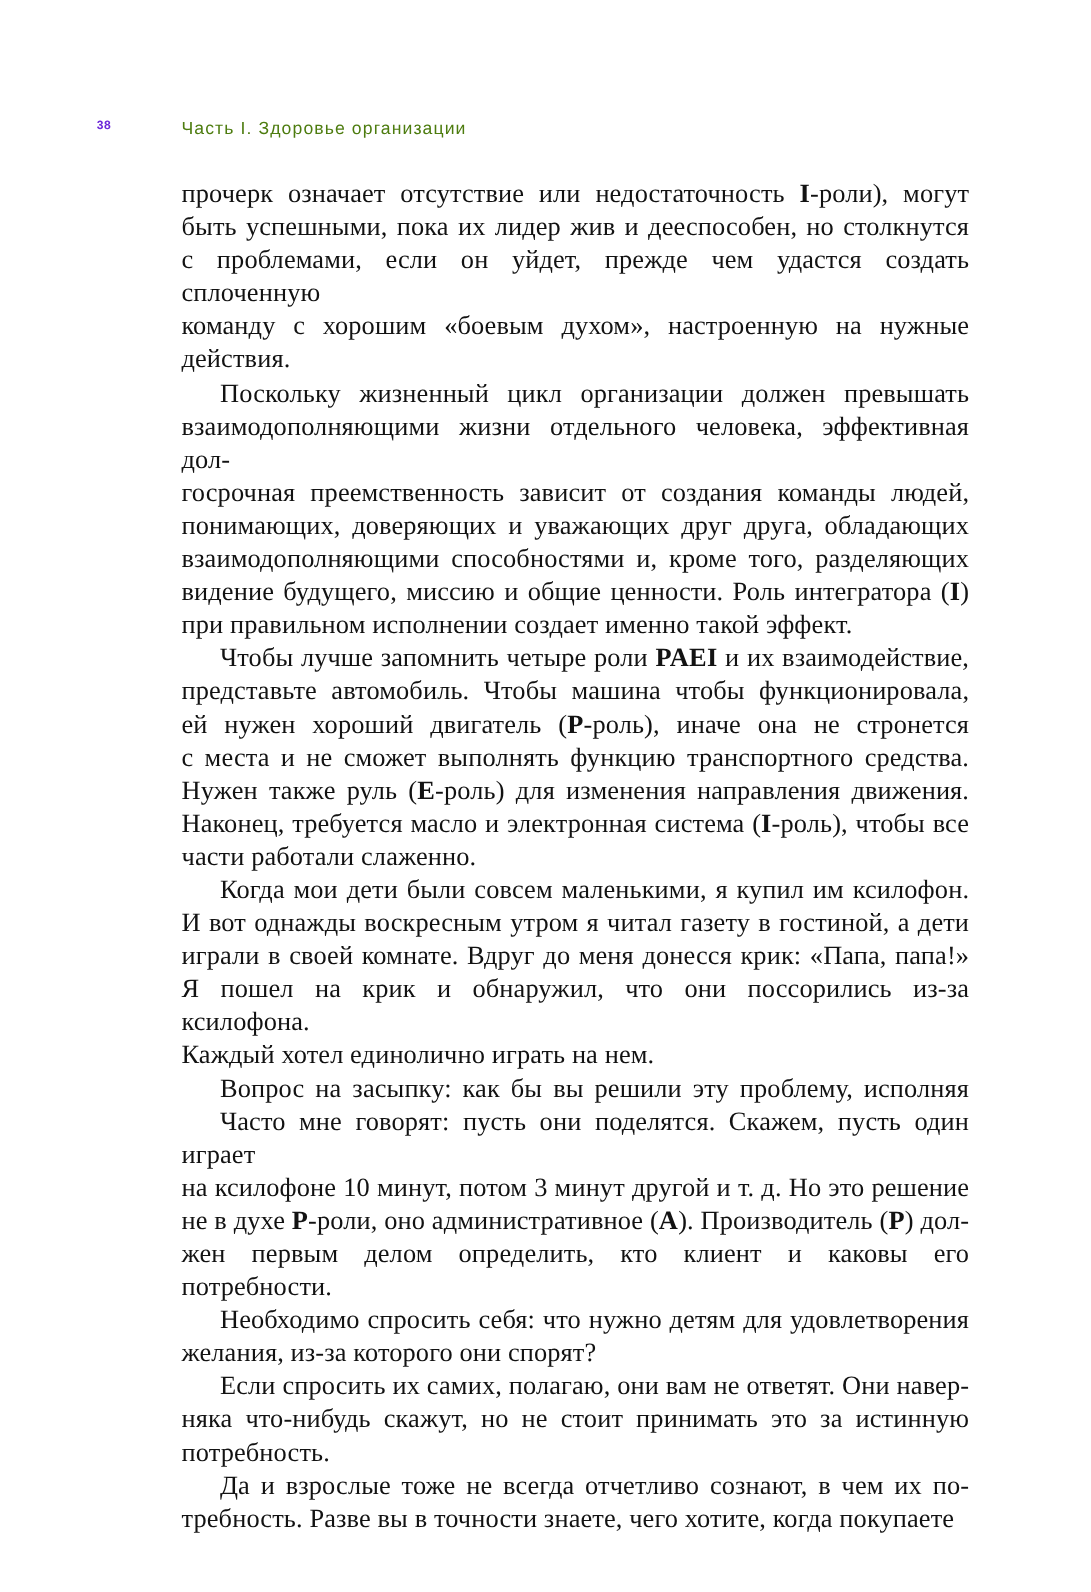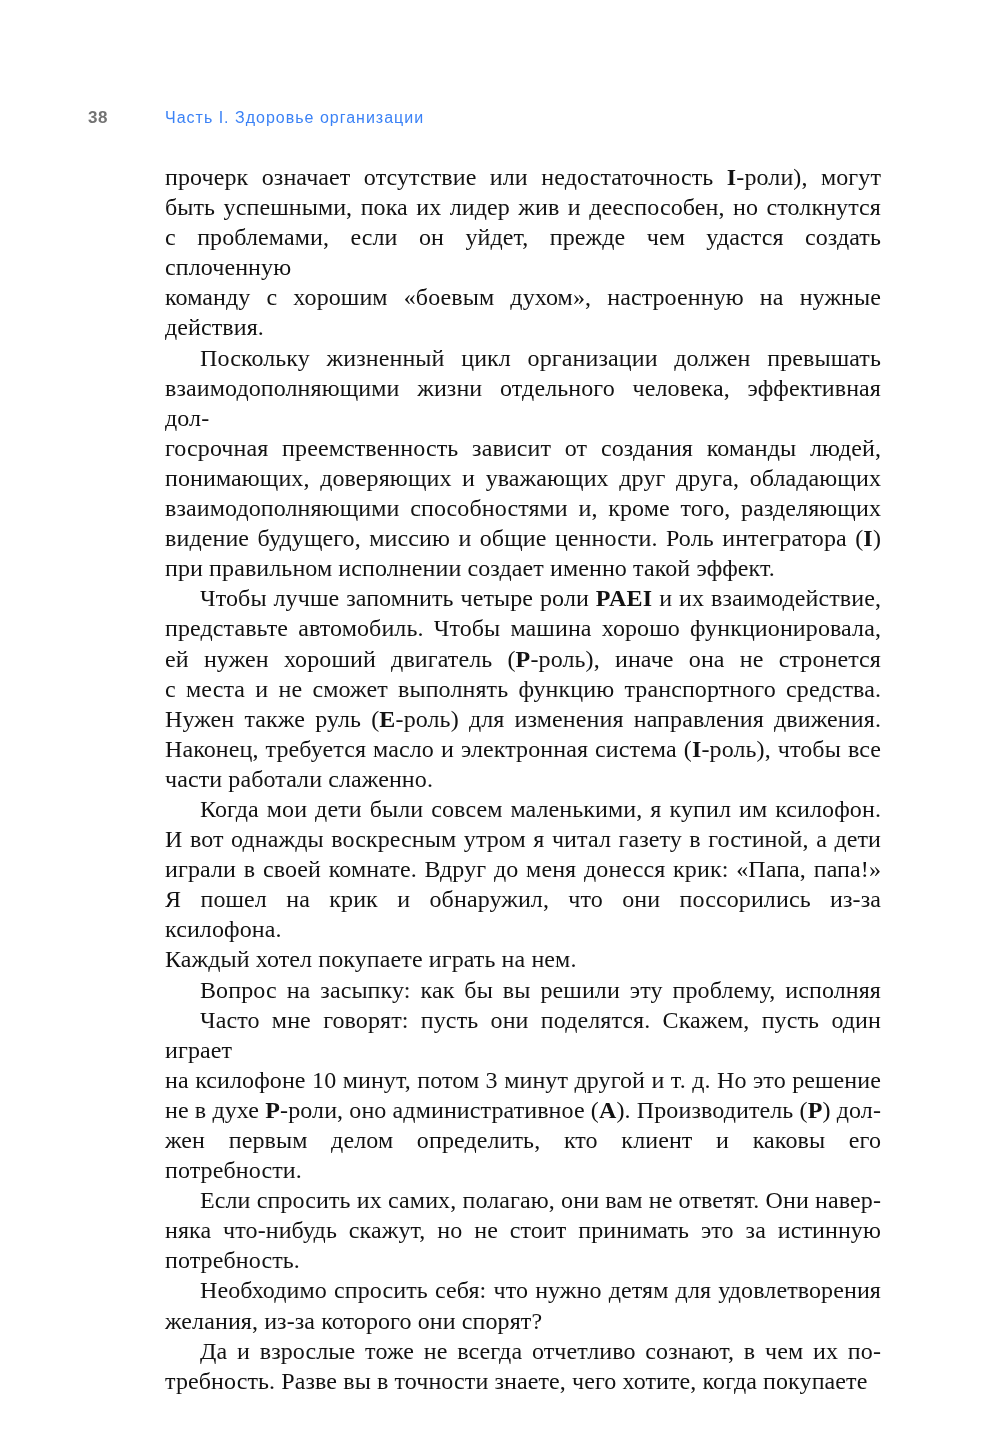--- a/index.html
+++ b/index.html
@@ -21,33 +21,33 @@
     top: 108px;
     left: 0;
     width: 992px;
     height: 24px;
     font-family: "Liberation Sans", "DejaVu Sans", sans-serif;
   }
   .page-number {
     position: absolute;
     left: 88px;
     top: 0;
-    font-size: 17px;
+    font-size: 11px;
     font-weight: bold;
     letter-spacing: 0.5px;
-    color: #737373;
+    color: #6d28d9;
   }
   .running-title {
     position: absolute;
     left: 165px;
     top: 1px;
     font-size: 16px;
     font-weight: normal;
     letter-spacing: 1px;
-    color: #3b82f6;
+    color: #4d7c0f;
   }
   .body-text {
     position: absolute;
     left: 165px;
     top: 162px;
     width: 716px;
   }
   .paragraph {
     margin: 0;
     padding: 0;
@@ -91,50 +91,50 @@
         <div class="line">Поскольку жизненный цикл организации должен превышать</div>
         <div class="line">взаимодополняющими жизни отдельного человека, эффективная дол-</div>
         <div class="line">госрочная преемственность зависит от создания команды людей,</div>
         <div class="line">понимающих, доверяющих и уважающих друг друга, обладающих</div>
         <div class="line">взаимодополняющими способностями и, кроме того, разделяющих</div>
         <div class="line">видение будущего, миссию и общие ценности. Роль интегратора (<b>I</b>)</div>
         <div class="line last">при правильном исполнении создает именно такой эффект.</div>
       </div>
       <div class="paragraph indent">
         <div class="line">Чтобы лучше запомнить четыре роли <b>PAEI</b> и их взаимодействие,</div>
-        <div class="line">представьте автомобиль. Чтобы машина хорошо функционировала,</div>
+        <div class="line">представьте автомобиль. Чтобы машина чтобы функционировала,</div>
         <div class="line">ей нужен хороший двигатель (<b>P</b>-роль), иначе она не стронется</div>
         <div class="line">с места и не сможет выполнять функцию транспортного средства.</div>
         <div class="line">Нужен также руль (<b>E</b>-роль) для изменения направления движения.</div>
         <div class="line">Наконец, требуется масло и электронная система (<b>I</b>-роль), чтобы все</div>
         <div class="line last">части работали слаженно.</div>
       </div>
       <div class="paragraph indent">
         <div class="line">Когда мои дети были совсем маленькими, я купил им ксилофон.</div>
         <div class="line">И вот однажды воскресным утром я читал газету в гостиной, а дети</div>
         <div class="line">играли в своей комнате. Вдруг до меня донесся крик: «Папа, папа!»</div>
         <div class="line">Я пошел на крик и обнаружил, что они поссорились из-за ксилофона.</div>
-        <div class="line last">Каждый хотел покупаете играть на нем.</div>
+        <div class="line last">Каждый хотел единолично играть на нем.</div>
       </div>
       <div class="paragraph indent">
         <div class="line">Вопрос на засыпку: как бы вы решили эту проблему, исполняя</div>
       </div>
       <div class="paragraph indent">
         <div class="line">Часто мне говорят: пусть они поделятся. Скажем, пусть один играет</div>
         <div class="line">на ксилофоне 10 минут, потом 3 минут другой и т. д. Но это решение</div>
         <div class="line">не в духе <b>P</b>-роли, оно административное (<b>A</b>). Производитель (<b>P</b>) дол-</div>
         <div class="line last">жен первым делом определить, кто клиент и каковы его потребности.</div>
       </div>
       <div class="paragraph indent">
+        <div class="line">Необходимо спросить себя: что нужно детям для удовлетворения</div>
+        <div class="line last">желания, из-за которого они спорят?</div>
+      </div>
+      <div class="paragraph indent">
         <div class="line">Если спросить их самих, полагаю, они вам не ответят. Они навер-</div>
         <div class="line">няка что-нибудь скажут, но не стоит принимать это за истинную</div>
         <div class="line last">потребность.</div>
-      </div>
-      <div class="paragraph indent">
-        <div class="line">Необходимо спросить себя: что нужно детям для удовлетворения</div>
-        <div class="line last">желания, из-за которого они спорят?</div>
       </div>
       <div class="paragraph indent">
         <div class="line">Да и взрослые тоже не всегда отчетливо сознают, в чем их по-</div>
         <div class="line last">требность. Разве вы в точности знаете, чего хотите, когда покупаете</div>
       </div>
     </div>
 </div>
 
 </body></html>

